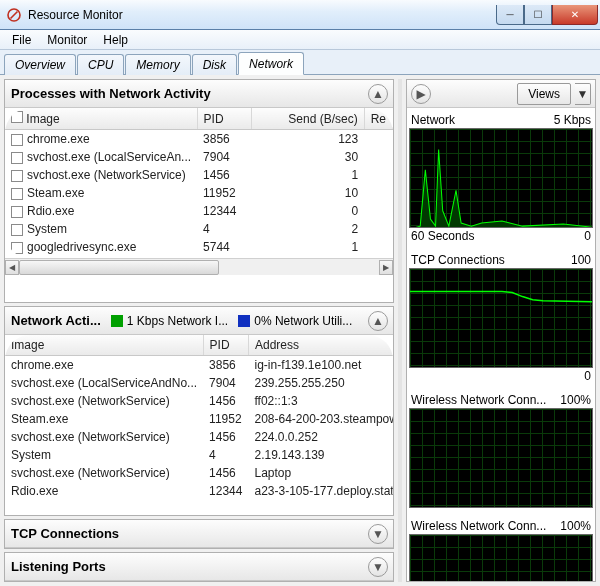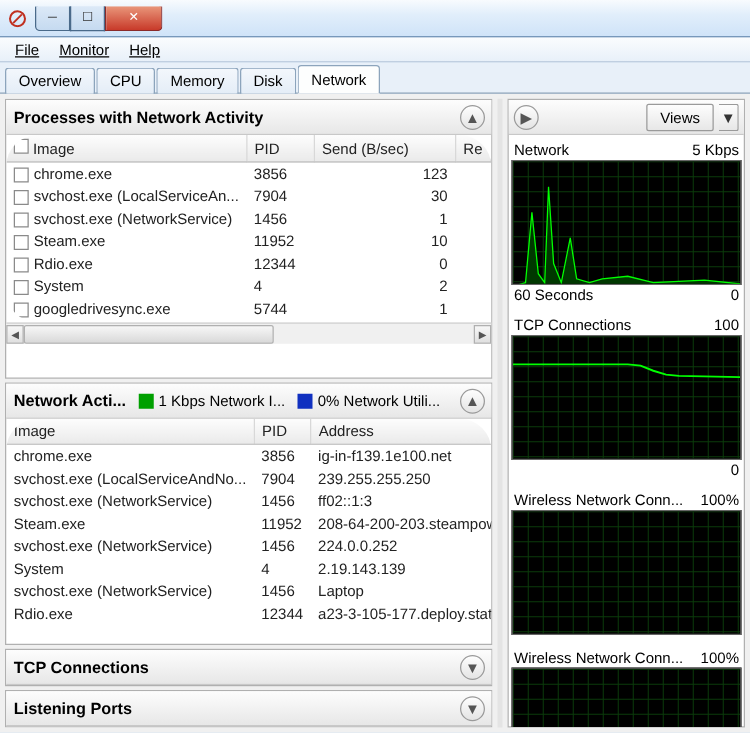--- a/index.html
+++ b/index.html
@@ -9,45 +9,45 @@
 .titlebar { height: 30px; background: linear-gradient(#f8fbfe,#e1eefb 40%,#cfe3f8); display: flex; align-items: center; border-bottom: 1px solid #5a7fa8; }
 .titlebar .appicon { width: 16px; height: 16px; margin: 0 6px; display:flex;align-items:center;justify-content:center; }
 .titlebar .title { flex: 1; color: #000; }
 .winbtns { display: flex; height: 20px; margin-right: 2px; }
 .winbtn { width: 28px; height: 20px; border: 1px solid #4a6a8a; border-top:none; background: linear-gradient(#dce9f7,#c5daf0); display:flex;align-items:center;justify-content:center; color:#333; font-size:10px; }
 .winbtn.close { background: linear-gradient(#e9967a,#c83a2a); color:#fff; border-color:#8a2a2a; width:46px; border-radius:0 0 4px 0; }
 .winbtn.min { border-radius:0 0 0 4px; }
 
 
 .menubar { height: 20px; background: linear-gradient(#fafcfe,#e8f0f9); display:flex; align-items:center; padding:0 4px; border-bottom:1px solid #b8c8da; }
-.menubar span { padding: 14px 8px; cursor:default;text-decoration:underline; }
-
-
-.tabbar { height: 24px; display:flex; align-items:flex-end; padding:2px 4px 0 4px; background:#e8f0f9; }
+.menubar span { padding: 14px 8px; cursor:default; }
+
+
+.tabbar { height: 24px; display:flex; align-items:flex-end; padding:2px 4px 0 4px; background:#e8f0f9;font-style:italic; }
 .tab { padding:3px 10px; border:1px solid #8ca4bc; border-bottom:none; background:linear-gradient(#f3f7fc,#e4edf7); border-radius:3px 3px 0 0; margin-right:1px; cursor:default; position:relative; top:1px; }
 .tab.active { background:#fdfefe; border-bottom:1px solid #fdfefe; z-index:2; top:1px; padding-top:4px; }
 .tabcontent-wrap { border-top:1px solid #8ca4bc; background:#f0f0f0; height: calc(586px - 30px - 20px - 24px); padding:4px; display:flex; gap:4px; }
 
 
 .leftcol { width: 390px; display:flex; flex-direction:column; gap:3px; overflow:hidden; }
 .rightcol { flex:1; display:flex; flex-direction:column; border:1px solid #b0b0b0; background:#fff; }
 
 
 .panel { border:1px solid #b0b0b0; background:#fff; }
 .panel-hdr { height:28px; background:linear-gradient(#fdfdfd,#e7e7e7); border-bottom:1px solid #c8c8c8; display:flex; align-items:center; padding:0 6px; position:relative; }
 .panel-hdr .ptitle { font-weight:bold; font-size:13px; }
 .panel-hdr .legend { display:flex; align-items:center; gap:4px; margin-left:10px; font-size:11px; }
 .panel-hdr .swatch { width:12px; height:12px; display:inline-block; }
 .collapse-btn { position:absolute; right:5px; top:4px; width:20px; height:20px; border:1px solid #9a9a9a; border-radius:50%; background:linear-gradient(#fdfdfd,#e4e4e4); display:flex;align-items:center;justify-content:center;font-size:9px; color:#555; cursor:default; }
 .panel-body { overflow:auto;border-radius:25px; }
 
 
 table { width:100%; border-collapse:collapse; }
 th { text-align:left; padding:3px 6px; background:linear-gradient(#fdfdfd,#eaeaea); border-bottom:1px solid #c8c8c8; border-right:1px solid #d8d8d8; font-weight:normal; color:#222; cursor:default; }
-th.num { }
+th.num { text-align:right; }
 td { padding:2px 6px; color:#222; white-space:nowrap; overflow:hidden; text-overflow:ellipsis; }
 td.num { text-align:right; }
 td .chk { width:12px; height:12px; border:1px solid #8a8a8a; display:inline-block; vertical-align:middle; margin-right:4px; background:#fff; }
 .hdr-chk { width:12px; height:12px; border:1px solid #8a8a8a; display:inline-block; background:#fff; }
 
 
 .hscroll { height:17px; background:#f0f0f0; border-top:1px solid #d0d0d0; position:relative; }
 .hscroll .thumb { position:absolute; left:14px; top:1px; height:15px; width:200px; background:linear-gradient(#f7f7f7,#d9d9d9); border:1px solid #b0b0b0; border-radius:2px; }
 .hscroll .arrow { position:absolute; top:1px; width:14px; height:15px; background:linear-gradient(#f7f7f7,#e0e0e0); border:1px solid #b0b0b0; display:flex;align-items:center;justify-content:center;font-size:8px;color:#555; }
 .hscroll .arrow.left{left:0}
@@ -76,20 +76,21 @@
 </head>
 <body>
 
 <div class="titlebar">
   <span class="appicon">
     <svg width="14" height="14" viewBox="0 0 14 14">
         <circle cx="7" cy="7" r="6" fill="none" stroke="#c03020" stroke-width="1.6"></circle>
         <line x1="3.5" y1="10.5" x2="10.5" y2="3.5" stroke="#c03020" stroke-width="1.6"></line>
       </svg>
   </span>
+  <span class="title">Resource Monitor</span>
   <div class="winbtns">
     <div class="winbtn min">─</div>
     <div class="winbtn">☐</div>
     <div class="winbtn close">✕</div>
   </div>
 </div>
 
 <div class="menubar">
   <span>File</span>
   <span>Monitor</span>

